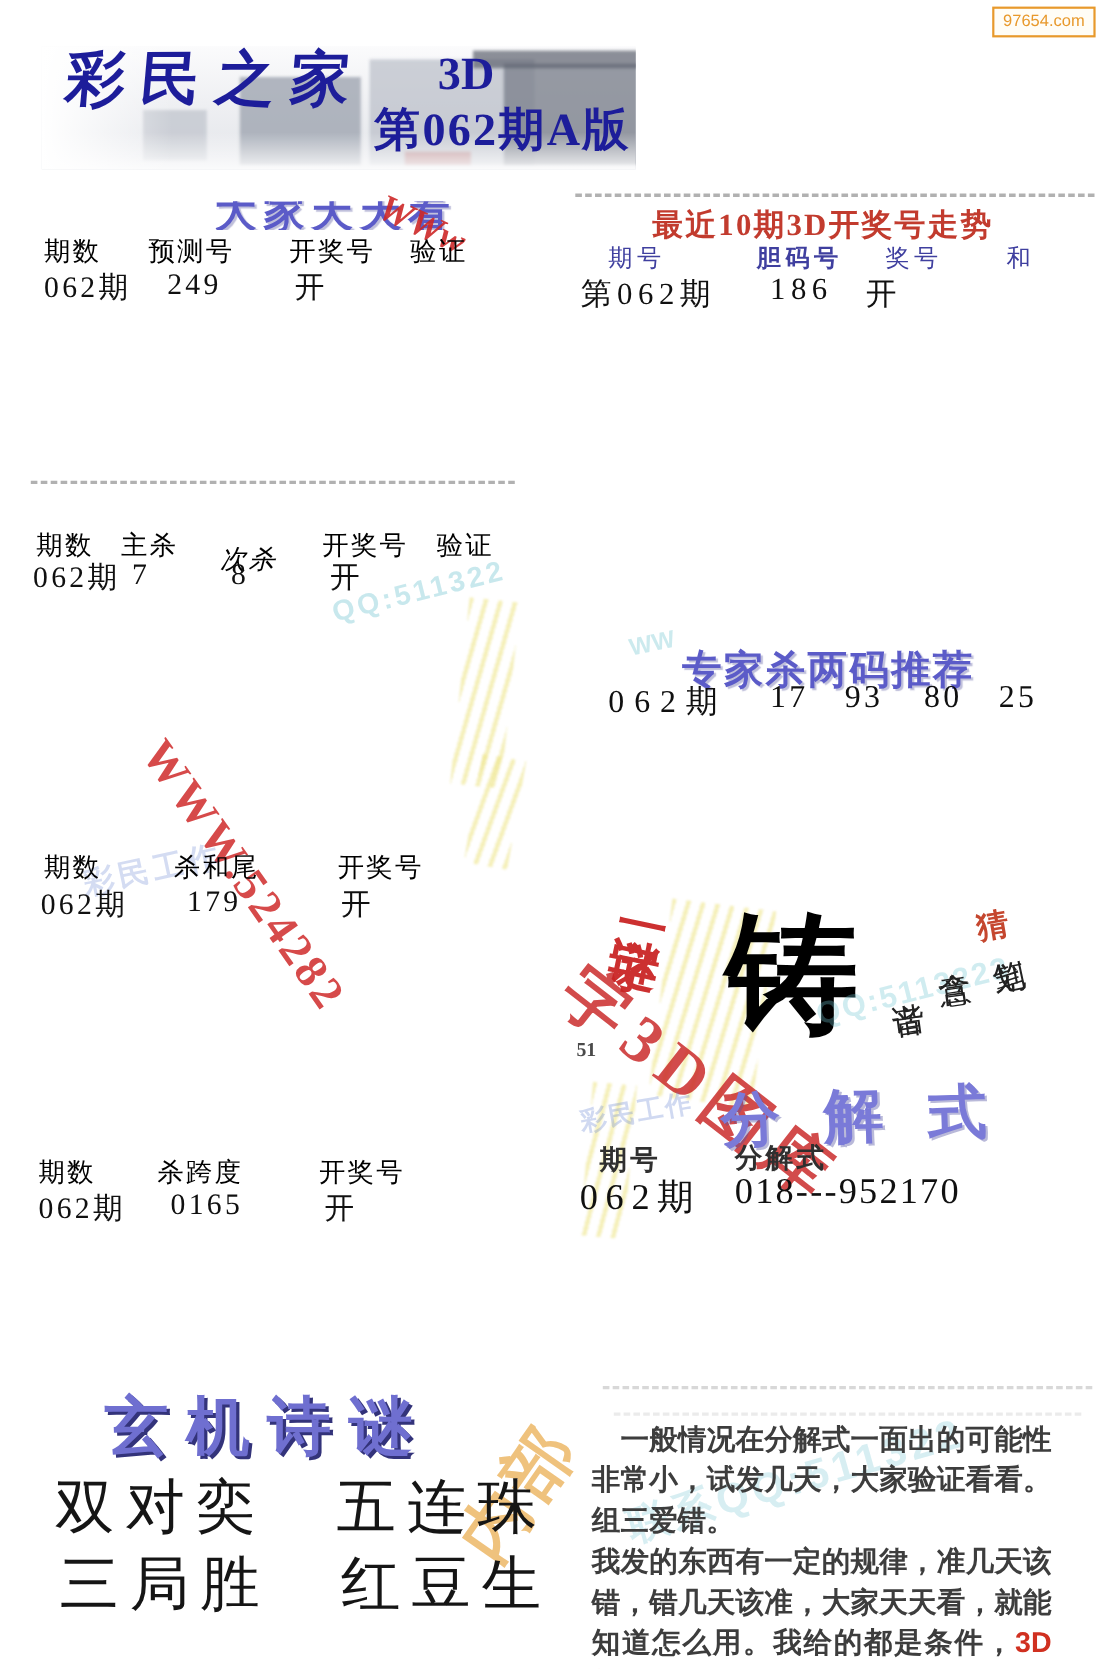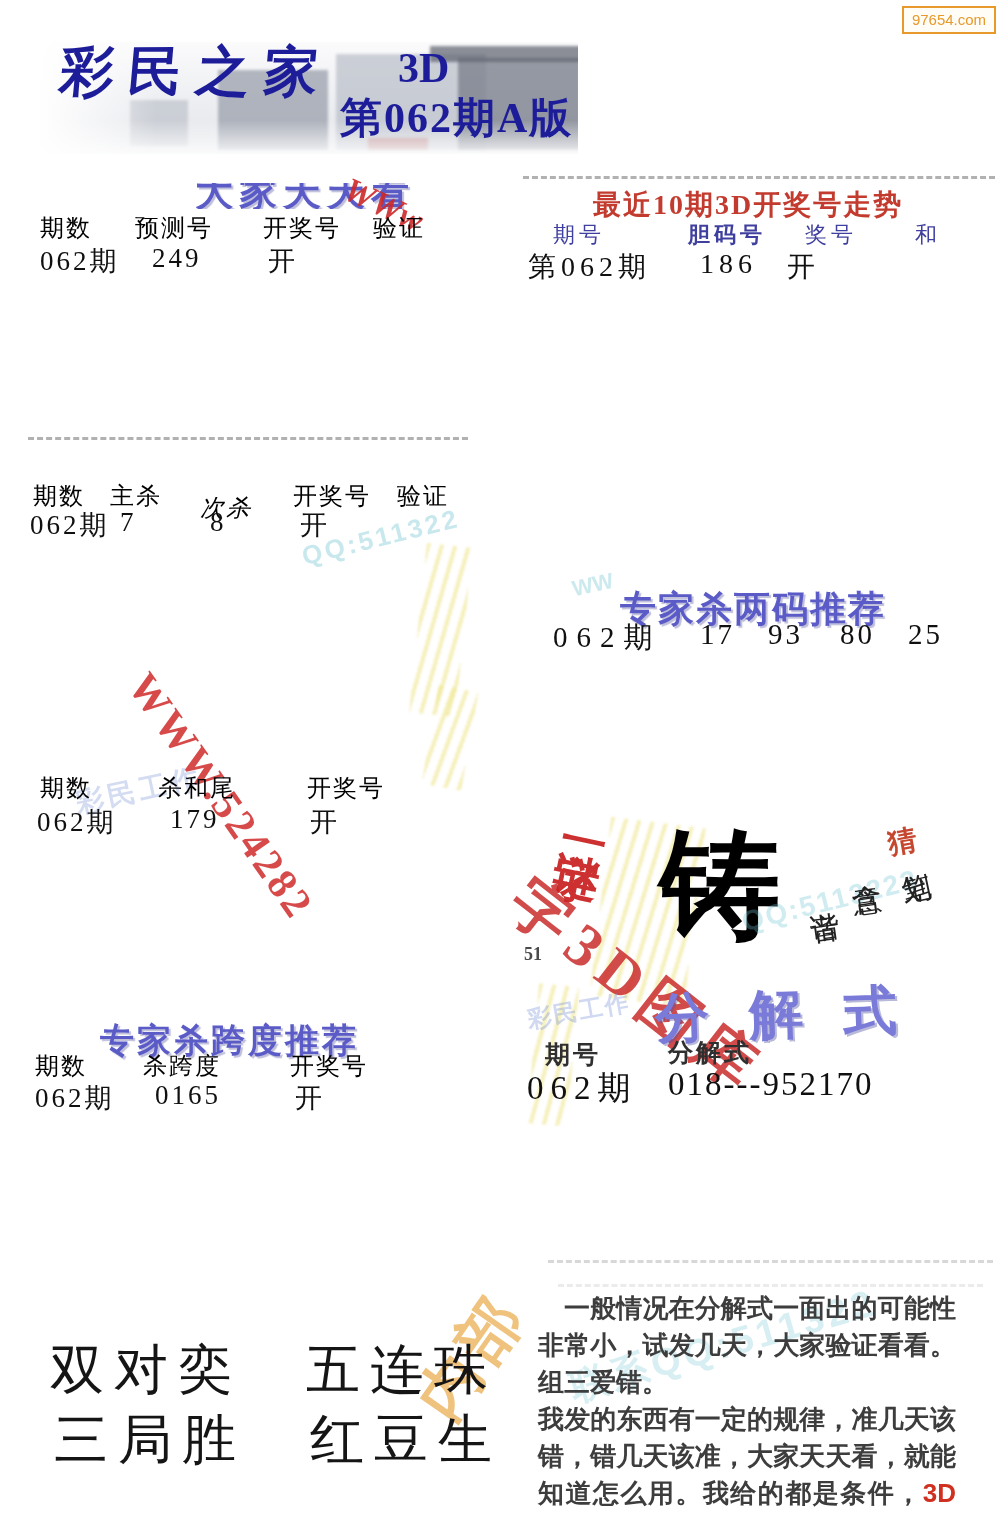--- a/index.html
+++ b/index.html
@@ -104,36 +104,36 @@
   <div class="ystrokes" style="left:600px;top:822px;width:95px;height:180px;transform:rotate(7deg);"></div>
   <div class="t serif" style="left:660px;top:805px;font-size:120px;font-weight:bold;color:#000;">铸</div>
   <div class="wm sans" style="left:740px;top:885px;font-size:28px;color:rgba(110,195,207,.32);transform:rotate(-14deg);letter-spacing:2px;">QQ:5113223</div>
   <div class="t serif" style="left:888px;top:822px;font-size:29px;font-weight:bold;color:#c5472f;transform:rotate(-10deg);">猜</div>
   <div class="vcol serif" style="left:892px;top:852px;font-size:29px;color:#222;line-height:34px;transform:rotate(-12deg);">笔划</div>
   <div class="vcol serif" style="left:845px;top:862px;font-size:29px;color:#222;line-height:34px;transform:rotate(-8deg);">含意</div>
   <div class="vcol serif" style="left:803px;top:890px;font-size:29px;color:#222;line-height:34px;transform:rotate(-8deg);">谐音</div>
   <div class="t serif" style="left:524px;top:944px;font-size:18px;font-weight:bold;color:#4a4a4a;text-align:center;">51</div>
   <div class="wm serif" style="left:542px;top:862px;font-size:60px;color:rgba(200,35,35,.82);transform:rotate(38deg);transform-origin:left top;letter-spacing:10px;">字3D图库</div>
 
-  <div class="t serif sec" style="left:100px;top:1018px;font-size:34px;letter-spacing:3px;">专家杀跨度推荐</div>
   <div class="t serif hdr" style="left:35px;top:1050px;">期数</div>
   <div class="t serif hdr" style="left:143px;top:1050px;">杀跨度</div>
   <div class="t serif hdr" style="left:290px;top:1050px;">开奖号</div>
   <div class="t serif row" style="left:35px;top:1080px;">062期</div>
   <div class="t serif row" style="left:155px;top:1080px;">0165</div>
   <div class="t serif row" style="left:295px;top:1080px;">开</div>
 
   <div class="ystrokes" style="left:533px;top:985px;width:40px;height:140px;transform:rotate(5deg);"></div>
   <div class="wm serif" style="left:527px;top:995px;font-size:24px;color:rgba(100,130,210,.3);transform:rotate(-10deg);letter-spacing:2px;">彩民工作</div>
   <div class="t serif" style="left:655px;top:978px;font-size:54px;font-weight:bold;color:#7a7ad8;letter-spacing:40px;transform:rotate(-2deg);text-shadow:2px 2px 0 rgba(80,80,160,.4);">分解式</div>
   <div class="t sans" style="left:545px;top:1038px;font-size:25px;font-weight:bold;color:#2f2f2f;letter-spacing:3px;">期号</div>
   <div class="t sans" style="left:668px;top:1036px;font-size:25px;font-weight:bold;color:#2f2f2f;letter-spacing:3px;">分解式</div>
   <div class="t serif" style="left:527px;top:1066px;font-size:33px;color:#101010;letter-spacing:7px;">062期</div>
   <div class="t serif" style="left:668px;top:1066px;font-size:33px;color:#101010;letter-spacing:2px;">018---952170</div>
 
+  <div class="t serif" style="left:95px;top:1258px;font-size:58px;font-weight:bold;color:#6f6fd0;letter-spacing:16px;text-shadow:3px 3px 0 #33337a;">玄机诗谜</div>
   <div class="wm serif" style="left:398px;top:1388px;font-size:62px;color:rgba(232,168,70,.7);transform:rotate(-55deg);transform-origin:left top;letter-spacing:6px;">内部</div>
   <div class="t serif" style="left:50px;top:1334px;font-size:54px;color:#151515;letter-spacing:10px;">双对奕　五连珠</div>
   <div class="t serif" style="left:54px;top:1404px;font-size:54px;color:#151515;letter-spacing:10px;">三局胜　红豆生</div>
 
   <div class="dash" style="left:548px;top:1260px;width:445px;border-top-color:#c8c8c8;opacity:.7;"></div>
   <div class="dash" style="left:558px;top:1284px;width:425px;border-top-color:#d8d8d8;opacity:.5;"></div>
   <div class="wm sans" style="left:565px;top:1320px;font-size:38px;color:rgba(110,195,207,.28);transform:rotate(-16deg);letter-spacing:4px;">联系QQ:511322</div>
   <div style="position:absolute;left:538px;top:1290px;width:418px;font-family:'Liberation Sans','DejaVu Sans',sans-serif;
               font-size:26px;font-weight:bold;color:#3d3d3d;line-height:37px;text-align:justify;">
     <p style="margin:0;text-indent:26px;">一般情况在分解式一面出的可能性非常小，试发几天，大家验证看看。组三爱错。</p>

